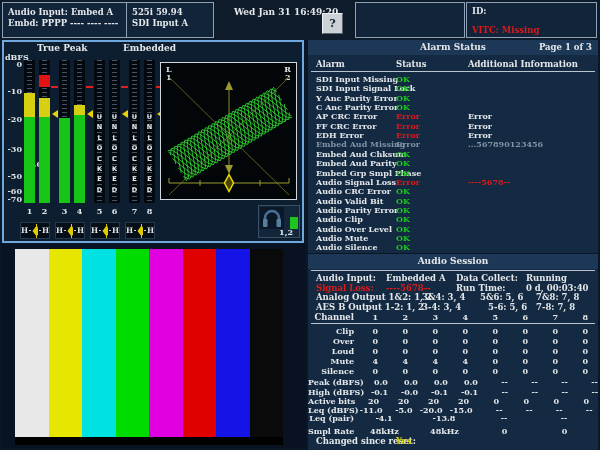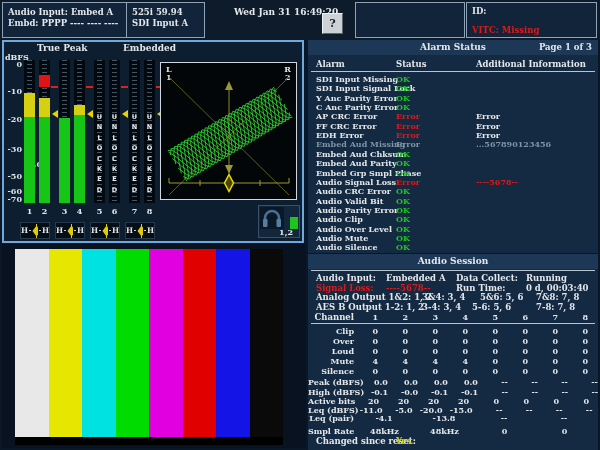--- a/index.html
+++ b/index.html
@@ -3,21 +3,21 @@
 <meta charset="utf-8">
 <style>
   html,body{margin:0;padding:0}
   body{width:600px;height:450px;background:#0a1726;position:relative;overflow:hidden;
        font-family:"DejaVu Serif",serif;font-weight:bold;color:#e4e7ea}
   .abs{position:absolute}
   
   #topbar{left:0;top:0;width:600px;height:40px;background:#0d1b2b}
   .tbox{position:absolute;border:1px solid #8fa3b8;background:#12243a;font-size:8.5px;line-height:11px;box-sizing:border-box}
   #inputbox{left:2px;top:2px;width:125px;height:36px;padding:4px 0 0 5px;border-right:none}
-  #formatbox{left:126px;top:2px;width:79px;height:36px;padding:4px 0 0 5px}
+  #formatbox{left:126px;top:2px;width:88px;height:36px;padding:4px 0 0 5px}
   #datetime{left:234px;top:7px;font-size:9px}
   #helpbtn{left:322px;top:13px;width:19px;height:19px;background:#ccd1d6;color:#16222f;text-align:center;
            line-height:19px;font-size:11px;border:1px solid #eef1f3;border-right-color:#59646f;border-bottom-color:#59646f;cursor:pointer}
   #emptybox{left:355px;top:2px;width:110px;height:36px}
   #idbox{left:466px;top:2px;width:131px;height:36px;padding:3px 0 0 5px}
   .red{color:#e01818}.grn{color:#1ec81e}.dim{color:#7e94a6}.yel{color:#d8d800}
   #vitc{margin-top:8px}
   
   #audiotile{left:2px;top:40px;width:302px;height:203px;background:#0c1e30;border:2px solid #6fa8dc;box-sizing:border-box}
   .tile-head{position:absolute;font-size:9px}
@@ -44,21 +44,21 @@
   #phones .gsq{position:absolute;left:31px;top:11px;width:8px;height:12px;background:#1fc41f}
   #phones .pair{position:absolute;right:6px;bottom:0;font-size:8px}
   
   .panel{position:absolute;left:308px;width:290px;background:#142a42}
   #alarm{top:40px;height:213px}
   #session{top:254px;height:196px}
   .ptitle{position:absolute;left:0;top:0;width:100%;height:15px;background:#1d3756;font-size:9px;text-align:center;line-height:15px}
   .hrule{position:absolute;left:3px;right:3px;height:1px;background:#b9c4cf}
   #alarm-page{position:absolute;right:6px;top:0;font-size:8.5px;line-height:15px}
   .colhead{position:absolute;top:19px;left:0;width:100%;font-size:8.5px}
-  .c-name{position:absolute;left:8px}.c-st{position:absolute;left:88px}.c-info{position:absolute;left:168px}
+  .c-name{position:absolute;left:8px}.c-st{position:absolute;left:88px}.c-info{position:absolute;left:160px}
   .arow{position:absolute;left:0;width:100%;font-size:8px;line-height:9.4px}
   .srow{position:absolute;left:0;width:100%;font-size:8.5px;display:flex}
   .srow .lbl{flex:0 0 46px;text-align:right;white-space:nowrap;font-size:8px}
   .srow .val{flex:0 0 30px;text-align:right;padding-right:6px;box-sizing:border-box;font-size:8px}
   .srow .pv{flex:0 0 60px;text-align:center;font-size:8px}
   .flab{position:absolute;font-size:8.5px;white-space:nowrap}
   
   #pic{left:2px;top:244px;width:304px;height:204px;background:#081220;cursor:pointer}
   #frame{position:absolute;left:13px;top:5px;width:268px;height:196px;background:#000}
   #cbars{position:absolute;left:0;top:0;width:268px;height:188px;display:flex}
@@ -378,21 +378,21 @@
   <span class="flab red" style="left:78px;top:29px">----5678--</span>
   <span class="flab" style="left:148px;top:29px">Run Time:</span>
   <span class="flab" style="left:218px;top:29px">0 d, 00:03:40</span>
   <div id="outrows">
       <span class="flab" style="left: 8px; top: 38px;">Analog Output 1&amp;2: 1, 2</span>
       <span class="flab" style="left: 114px; top: 38px;">3&amp;4: 3, 4</span>
       <span class="flab" style="left: 172px; top: 38px;">5&amp;6: 5, 6</span>
       <span class="flab" style="left: 228px; top: 38px;">7&amp;8: 7, 8</span>
       <span class="flab" style="left: 8px; top: 48px;">AES B Output  1-2: 1, 2</span>
       <span class="flab" style="left: 114px; top: 48px;">3-4: 3, 4</span>
-      <span class="flab" style="left: 164px; top: 48px;">5-6: 5, 6</span>
+      <span class="flab" style="left: 180px; top: 48px;">5-6: 5, 6</span>
       <span class="flab" style="left: 228px; top: 48px;">7-8: 7, 8</span>
     </div>
   <div id="chhead" class="srow" style="top:58px">
       <span class="lbl" style="font-size: 8.5px;">Channel</span>
       <span class="val">1</span>
       <span class="val">2</span>
       <span class="val">3</span>
       <span class="val">4</span>
       <span class="val">5</span>
       <span class="val">6</span>

